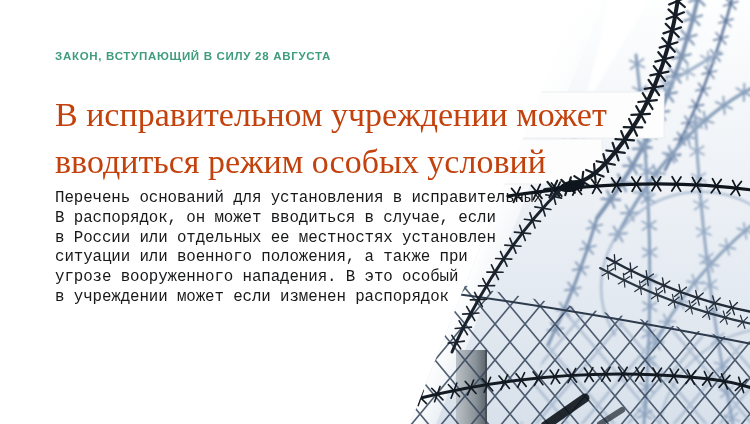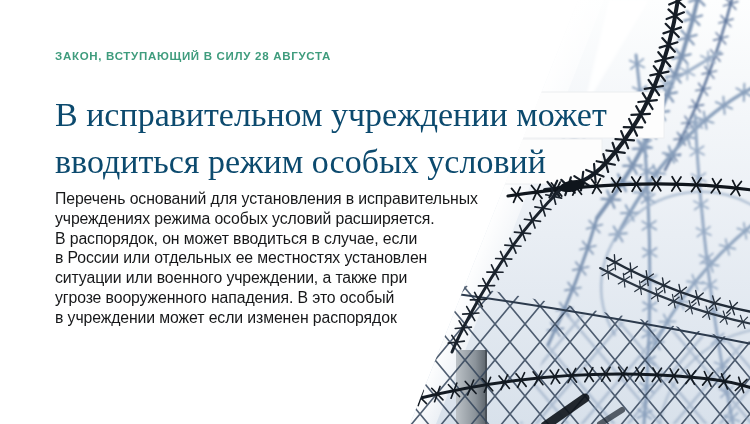--- a/index.html
+++ b/index.html
@@ -9,29 +9,29 @@
   }
   .stage{position:absolute;left:0;top:0;width:750px;height:300px;}
   svg.photo{position:absolute;left:0;top:0;z-index:1;display:block;}
   .kicker{
     position:absolute;left:55px;top:50px;z-index:3;
     font-size:11.5px;font-weight:700;letter-spacing:.7px;color:#3f9c7d;white-space:nowrap;
   }
   .hl{
     position:absolute;z-index:3;display:flex;align-items:center;
     font-family:"Liberation Serif","DejaVu Serif",serif;
-    font-size:34px;color:#0c4a6e;padding-left:12px;white-space:nowrap;
+    font-size:34px;color:#c2410c;padding-left:12px;white-space:nowrap;
   }
   .hl1{left:43px;top:92px;width:609px;height:46px;}
   .hl2{left:43px;top:139px;width:547px;height:45px;}
   .bodytext{
     position:absolute;left:55px;top:189px;z-index:3;width:430px;
     font-size:15.8px;line-height:19.8px;color:#17181a;letter-spacing:-0.1px;
   }
-  .bodytext div{white-space:nowrap;}
+  .bodytext div{white-space:nowrap;font-family:Liberation Mono, monospace;}
 </style>
 </head>
 <body>
 
 <div class="stage">
 
   <svg class="photo" width="750" height="424" viewBox="0 0 750 424" aria-hidden="true">
     <defs>
       <clipPath id="photoClip">
           <polygon points="578,0 750,0 750,424 410,424"></polygon>
@@ -765,20 +765,19 @@
 
   <div class="hl hl1">
     <span>В исправительном учреждении может</span>
   </div>
   <div class="hl hl2">
     <span>вводиться режим особых условий</span>
   </div>
 
   <div class="bodytext">
     <div>Перечень оснований для установления в исправительных</div>
-    <div>учреждениях режима особых условий расширяется.</div>
     <div>В распорядок, он может вводиться в случае, если</div>
     <div>в России или отдельных ее местностях установлен</div>
-    <div>ситуации или военного учреждении, а также при</div>
+    <div>ситуации или военного положения, а также при</div>
     <div>угрозе вооруженного нападения. В это особый</div>
     <div>в учреждении может если изменен распорядок</div>
   </div>
 </div>
 
 </body></html>

